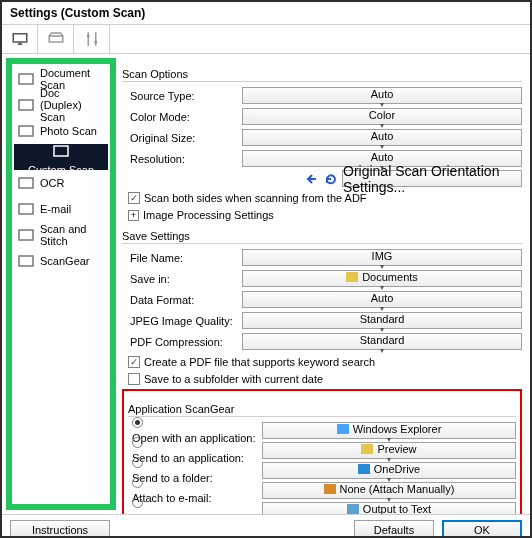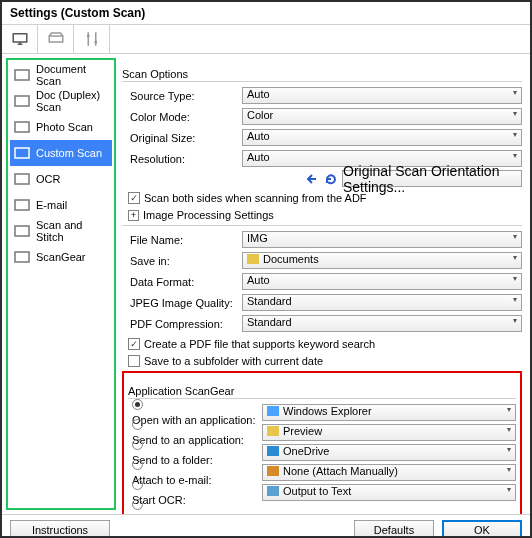--- a/index.html
+++ b/index.html
@@ -3,31 +3,31 @@
 <meta charset="utf-8">
 <style>
 * { box-sizing: border-box; margin: 0; padding: 0; font-family: "Segoe UI", Tahoma, sans-serif; font-size: 11px; }
 body { background: #fff; width: 532px; height: 538px; border: 2px solid #2e2e2e; overflow: hidden; }
 .titlebar { padding: 4px 8px; font-size: 12px; font-weight: bold; }
 .toolbar { border-top: 1px solid #d0d0d0; border-bottom: 1px solid #d0d0d0; display: flex; padding: 0; }
 .tool-tab { width: 36px; height: 28px; border-right: 1px solid #d0d0d0; display: flex; align-items: center; justify-content: center; }
 .tool-tab.sel { background: #fdfdfd; }
 .tool-tab svg { width: 18px; height: 18px; }
 .main { display: flex; height: 460px; }
-.sidebar { width: 110px; border: 2px solid #22c55e; margin: 4px 0 4px 4px; padding: 2px; overflow: hidden; }
+.sidebar { width: 110px; border: 6px solid #22c55e; margin: 4px 0 4px 4px; padding: 2px; overflow: hidden; }
 .side-item { display: flex; align-items: center; height: 26px; padding: 0 4px; gap: 6px; cursor: default; }
-.side-item.sel { background: #3b82f6; color: #fff; }
+.side-item.sel { background: #0f172a; color: #fff; flex-direction: column; }
 .side-icon { width: 16px; height: 14px; flex-shrink: 0; }
 .content { flex: 1; padding: 4px 8px 4px 6px; overflow: hidden; }
 .group-label { font-size: 11px; margin-top: 10px; }
 .hr { border-top: 1px solid #d0d0d0; margin: 1px 0 4px 0; }
 .row { display: flex; align-items: center; height: 19px; margin-bottom: 2px; }
 .row-label { width: 120px; padding-left: 8px; }
 .row-field { flex: 1; }
-.combo, .txt { width: 100%; height: 17px; border: 1px solid #a0a0a0; background: linear-gradient(#fdfdfd,#ececec); padding: 0 4px; display: flex; align-items: flex-start; justify-content: space-between; font-size: 10px; }
+.combo, .txt { width: 100%; height: 17px; border: 1px solid #a0a0a0; background: linear-gradient(#fdfdfd,#ececec); padding: 0 4px; display: flex; align-items: center; justify-content: space-between; font-size: 10px; flex-direction: column; }
 .chev { font-size: 8px; color: #555; }
 .btn-wide { height: 17px; border: 1px solid #a0a0a0; background: linear-gradient(#fdfdfd,#ececec); display: flex; align-items: center; justify-content: center; font-size: 14px; }
 .chk-row { display: flex; align-items: center; padding-left: 6px; height: 17px; gap: 4px; }
 .chkbox { width: 12px; height: 12px; border: 1px solid #808080; background:#fff; display:flex; align-items:center; justify-content:center; font-size:9px; color:#333; }
 .expand { display:flex; align-items:center; padding-left: 6px; height: 18px; gap:4px; }
 .plusbox { width:11px; height:11px; border:1px solid #808080; display:flex; align-items:center; justify-content:center; font-size:9px;}
 .refresh-row { display:flex; justify-content:flex-end; gap:4px; align-items:center; margin-bottom:2px;}
 .redbox { border: 2px solid #e00000; padding: 2px 4px 6px 4px; margin-top: 2px; }
 .radio-row { display:flex; align-items:center; height:19px; margin-bottom:1px; }
 .radio-label { width: 134px; display:flex; gap:4px; padding-left:4px;flex-direction:column;}
@@ -168,20 +168,21 @@
     </div>
     <div class="chk-row">
         <div class="chkbox">✓</div>
         <span>Scan both sides when scanning from the ADF</span>
       </div>
     <div class="expand">
         <div class="plusbox">+</div>
         <span>Image Processing Settings</span>
       </div>
 
+    <div class="group-label" style="margin-top:6px">Save Settings</div>
     <div class="hr"></div>
     <div class="row">
         <div class="row-label">File Name:</div>
         <div class="row-field">
           <div class="combo">
             <span>IMG</span>
             <span class="chev">▾</span>
           </div>
         </div>
       </div>

